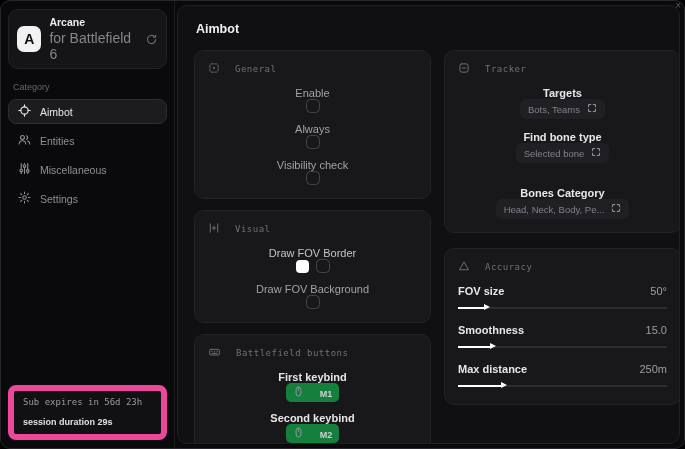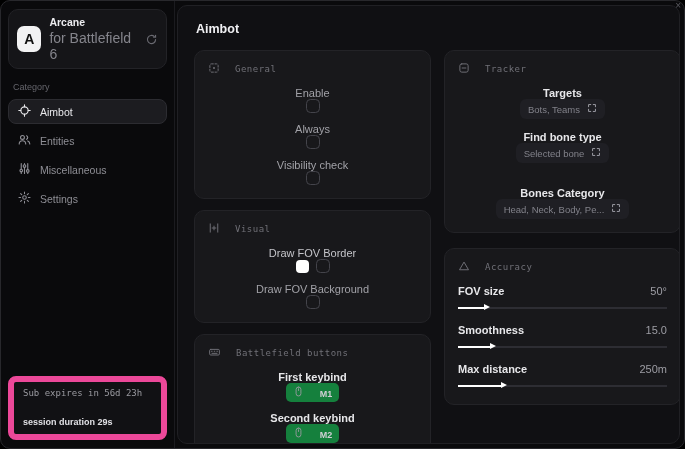--- a/index.html
+++ b/index.html
@@ -54,21 +54,21 @@
   .nav-item.active {
     background:#1c1c20; border-color:#2c2c31; color:#e8e8eb;
   }
   .nav-item svg { flex:0 0 auto; }
   .sidebar-spacer { flex:1; }
   .sub-box {
     border:6px solid #ec4899; background:#111114;
     border-radius:8px; padding:6px 9px 7px 9px;
   }
   .sub-line1 { font-family:"DejaVu Sans Mono", monospace; font-size:9px; color:#9b9ba1; }
-  .sub-line2 { font-size:9px; font-weight:bold; color:#e0e0e4; margin-top:19px; }
+  .sub-line2 { font-size:9px; font-weight:bold; color:#e0e0e4; margin-top:10px; }
   
   .main {
     flex:1; margin:4px 4px 4px 2px;
     background:#101013; border:1px solid #202024;
     border-radius:10px; padding:12px 10px;
     overflow:hidden;
   }
   .page-title { font-size:12.5px; font-weight:bold; color:#f0f0f3; margin:4px 0 14px 8px; }
   .columns { display:flex; gap:13px; align-items:flex-start; padding:0 6px; }
   .col { width:237px; flex:0 0 237px; }

